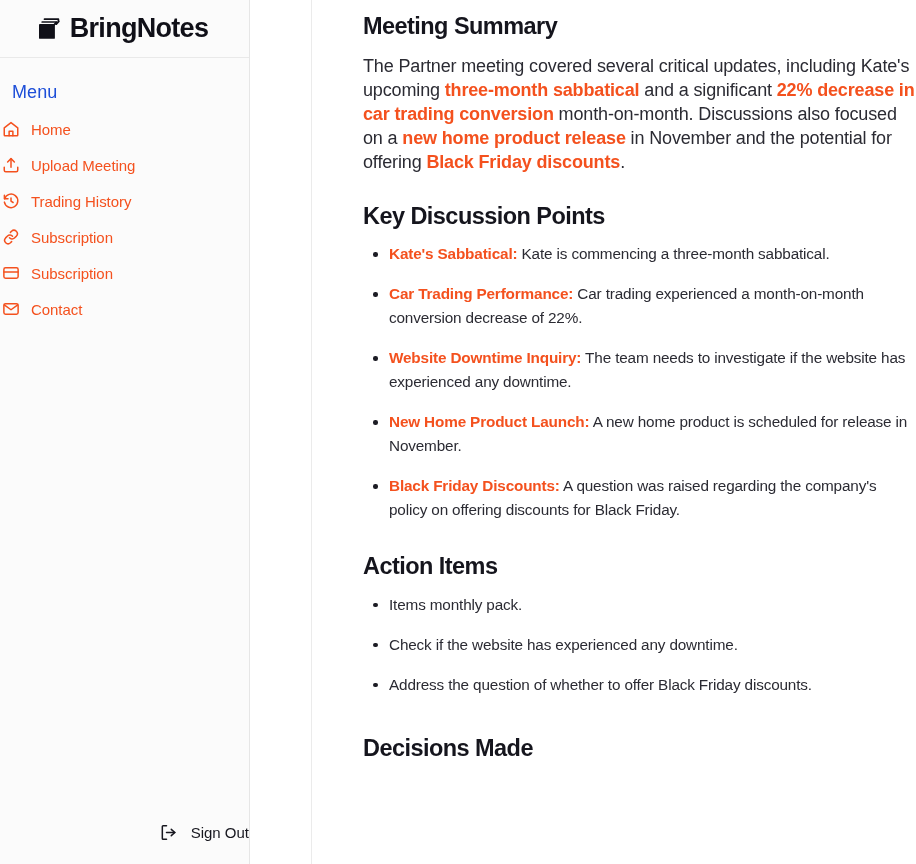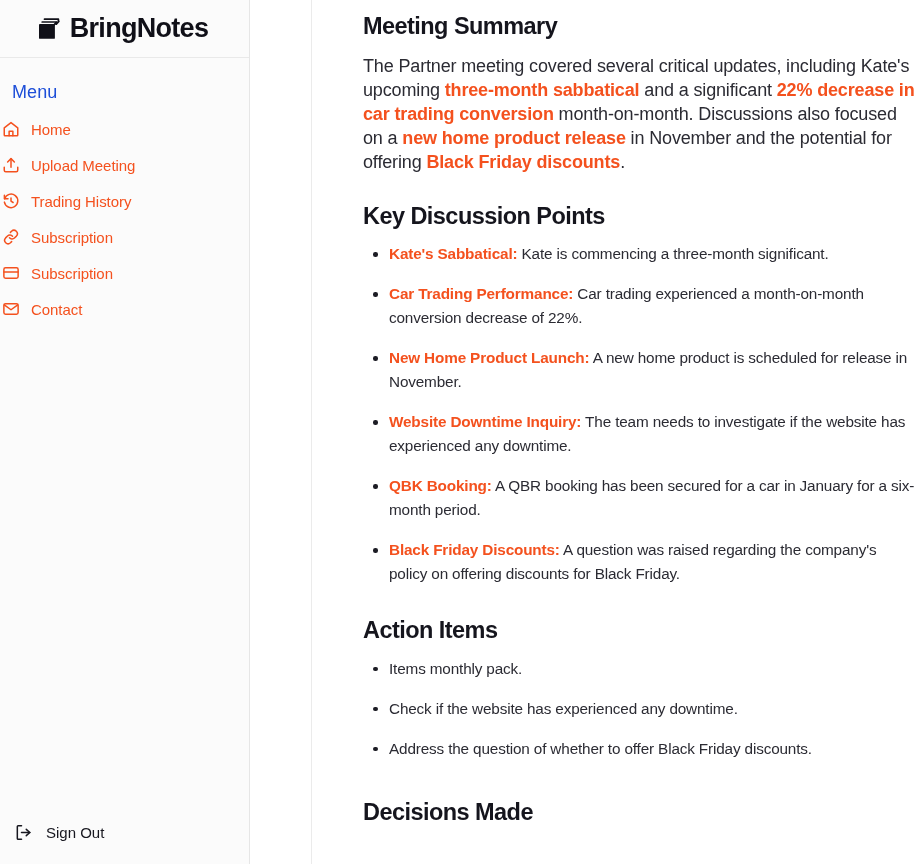--- a/index.html
+++ b/index.html
@@ -96,20 +96,21 @@
   .signout {
     display: flex;
     align-items: center;
     gap: 13px;
     padding-left: 14px;
     height: 44px;
     margin-bottom: 10px;
     color: #17171f;
     font-size: 15px;
     cursor: pointer;
+    justify-content: flex-end;
   }
   .signout .ico {
     width: 19px;
     height: 19px;
     flex: none;
     display: flex;
     align-items: center;
     justify-content: center;
   }
 
@@ -303,25 +304,24 @@
   <div id="content-wrap">
     <main id="content">
 
       <h2 class="section s-summary">Meeting Summary</h2>
 
       <p class="summary" id="summary-paragraph"><span>The Partner meeting covered several critical updates, including Kate's upcoming </span><span class="hl">three-month sabbatical</span><span> and a significant </span><span class="hl">22% decrease in car trading conversion</span><span> month-on-month. Discussions also focused on a </span><span class="hl">new home product release</span><span> in November and the potential for offering </span><span class="hl">Black Friday discounts</span><span>.</span></p>
 
       <h2 class="section s-key">Key Discussion Points</h2>
 
       <ul class="points" id="key-points-list">
-          <li><span class="pt-label">Kate's Sabbatical:</span><span> Kate is commencing a three-month significant.</span></li>
+          <li><span class="pt-label">Kate's Sabbatical:</span><span> Kate is commencing a three-month sabbatical.</span></li>
           <li><span class="pt-label">Car Trading Performance:</span><span> Car trading experienced a month-on-month conversion decrease of 22%.</span></li>
+          <li><span class="pt-label">Website Downtime Inquiry:</span><span> The team needs to investigate if the website has experienced any downtime.</span></li>
           <li><span class="pt-label">New Home Product Launch:</span><span> A new home product is scheduled for release in November.</span></li>
-          <li><span class="pt-label">Website Downtime Inquiry:</span><span> The team needs to investigate if the website has experienced any downtime.</span></li>
-          <li><span class="pt-label">QBK Booking:</span><span> A QBR booking has been secured for a car in January for a six-month period.</span></li>
           <li><span class="pt-label">Black Friday Discounts:</span><span> A question was raised regarding the company's policy on offering discounts for Black Friday.</span></li>
         </ul>
 
       <h2 class="section s-action">Action Items</h2>
 
       <ul class="actions" id="action-items-list">
           <li>Items monthly pack.</li>
           <li>Check if the website has experienced any downtime.</li>
           <li>Address the question of whether to offer Black Friday discounts.</li>
         </ul>

